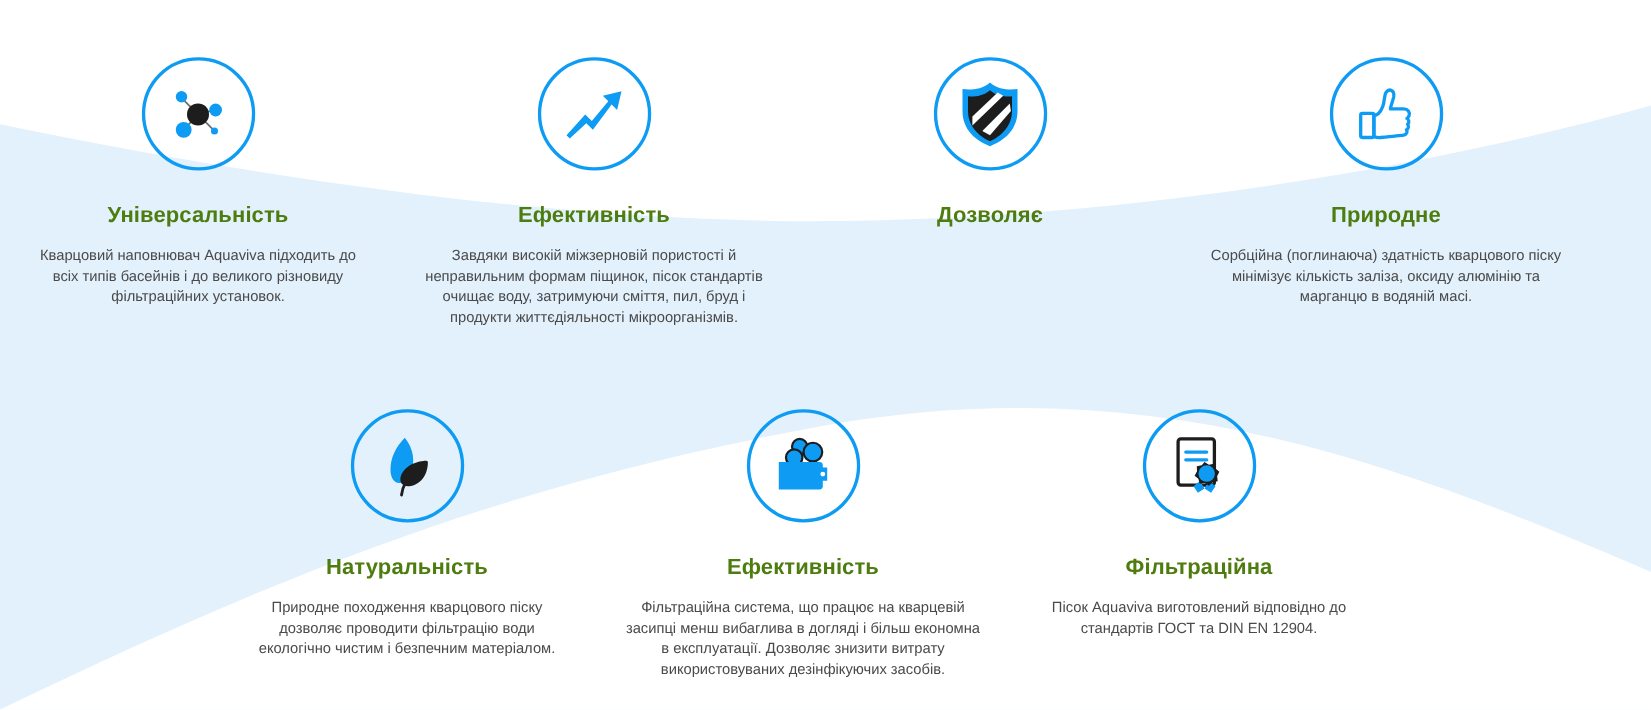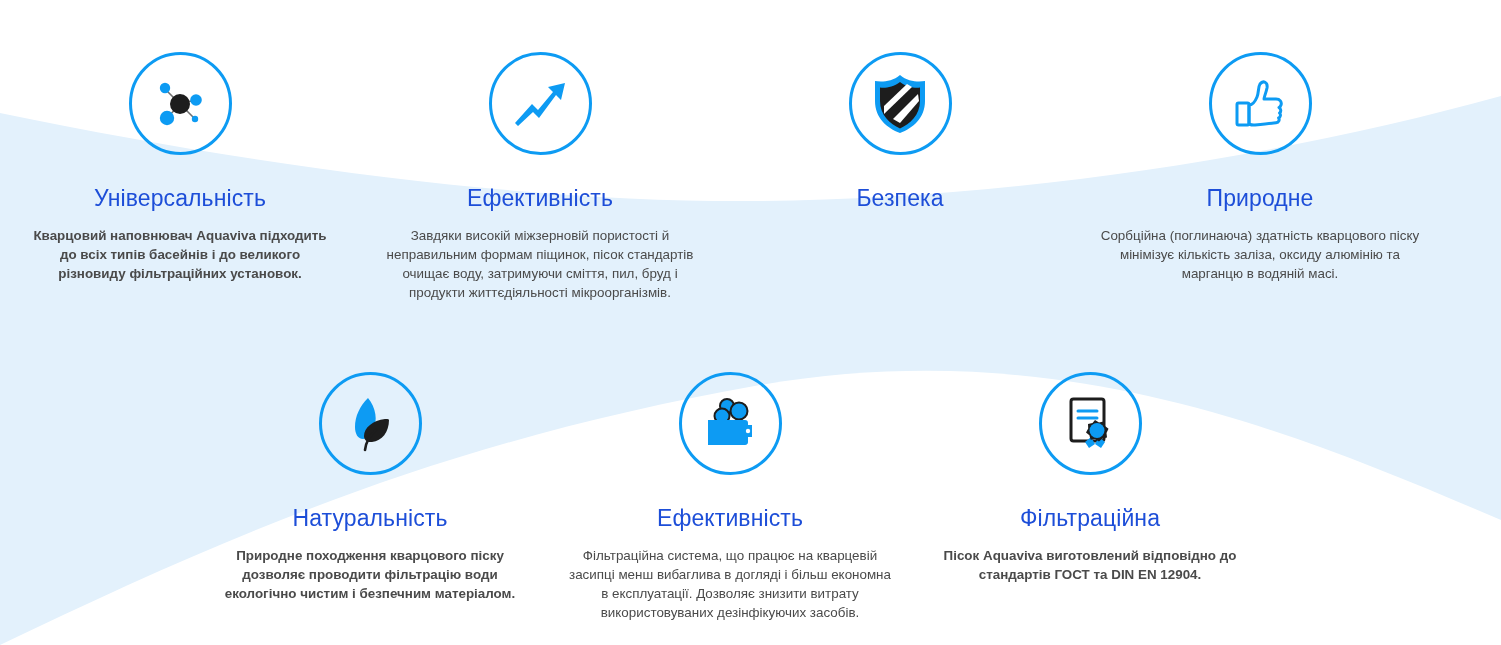--- a/index.html
+++ b/index.html
@@ -55,33 +55,33 @@
     border-radius: 50%;
     border: 3.5px solid #0d9bf3;
     display: flex;
     align-items: center;
     justify-content: center;
     background: transparent;
   }
   .icon-circle svg { display: block; }
   .feature-title {
     margin-top: 30px;
-    font-size: 23px;
-    font-weight: normal;
-    color: #1d4ed8;
+    font-size: 20px;
+    font-weight: bold;
+    color: #4d7c0f;
     letter-spacing: .1px;
   }
   .feature-desc {
     margin-top: 14px;
     font-size: 13.4px;
     line-height: 19px;
     color: #4a4a4a;
     max-width: 310px;
   }
-  .w-narrow { max-width: 300px; font-weight: bold; }
+  .w-narrow { max-width: 300px; }
   .w-wide   { max-width: 330px; }
 </style>
 </head>
 <body>
 
 <div id="stage">
 
   <svg id="bg-waves" viewBox="0 0 1501 645" preserveAspectRatio="none" xmlns="http://www.w3.org/2000/svg">
     <path d="M0,113 C300,175 560,203 760,201 C1000,199 1270,160 1501,96 L1501,645 L0,645 Z" fill="#e3f1fc"></path>
     <path d="M0,645 C240,530 450,440 760,385 C1060,334 1290,430 1501,520 L1501,645 Z" fill="#ffffff"></path>
@@ -119,21 +119,21 @@
 
     <div class="feature">
       <div class="icon-circle">
         <svg width="58" height="62" viewBox="0 0 58 62">
           <path d="M29,2 C21,9 10,9 4,8 L4,28 C4,45 16,55 29,60 C42,55 54,45 54,28 L54,8 C48,9 37,9 29,2 Z" fill="#0d9bf3"></path>
           <path d="M29,9 C22,15 13,15 9,14.5 L9,28 C9,42 19,51 29,55.5 C39,51 49,42 49,28 L49,14.5 C45,15 36,15 29,9 Z" fill="#1d1d1d"></path>
           <path d="M13,33 L36,11 L41,14 L13,41 Z" fill="#ffffff"></path>
           <path d="M22,46 L47,21 L48,28 L29,50 Z" fill="#ffffff"></path>
         </svg>
       </div>
-      <div class="feature-title">Безпека</div>
+      <div class="feature-title">Дозволяє</div>
     </div>
 
     <div class="feature">
       <div class="icon-circle">
         <svg width="58" height="58" viewBox="0 0 58 58">
           <g fill="none" stroke="#0d9bf3" stroke-width="3" stroke-linejoin="round" stroke-linecap="round">
             <rect x="6" y="28" width="12" height="22" rx="1.5"></rect>
             <path d="M18,30 C21,30 24,27 26,22 C28,17 27,12 29,9 C32,5 37,7 36,13 C35,18 33,22 33,24 L45,24
                      C49,24 51,27 50,30 C49.4,31.8 48,32.6 48,32.6 C50,33.6 50.4,36.6 48.6,38
                      C50,39.4 49.6,42.2 47.6,43 C48.8,44.6 48,47.4 45,47.8 C42,48.2 28,49.6 24,50

